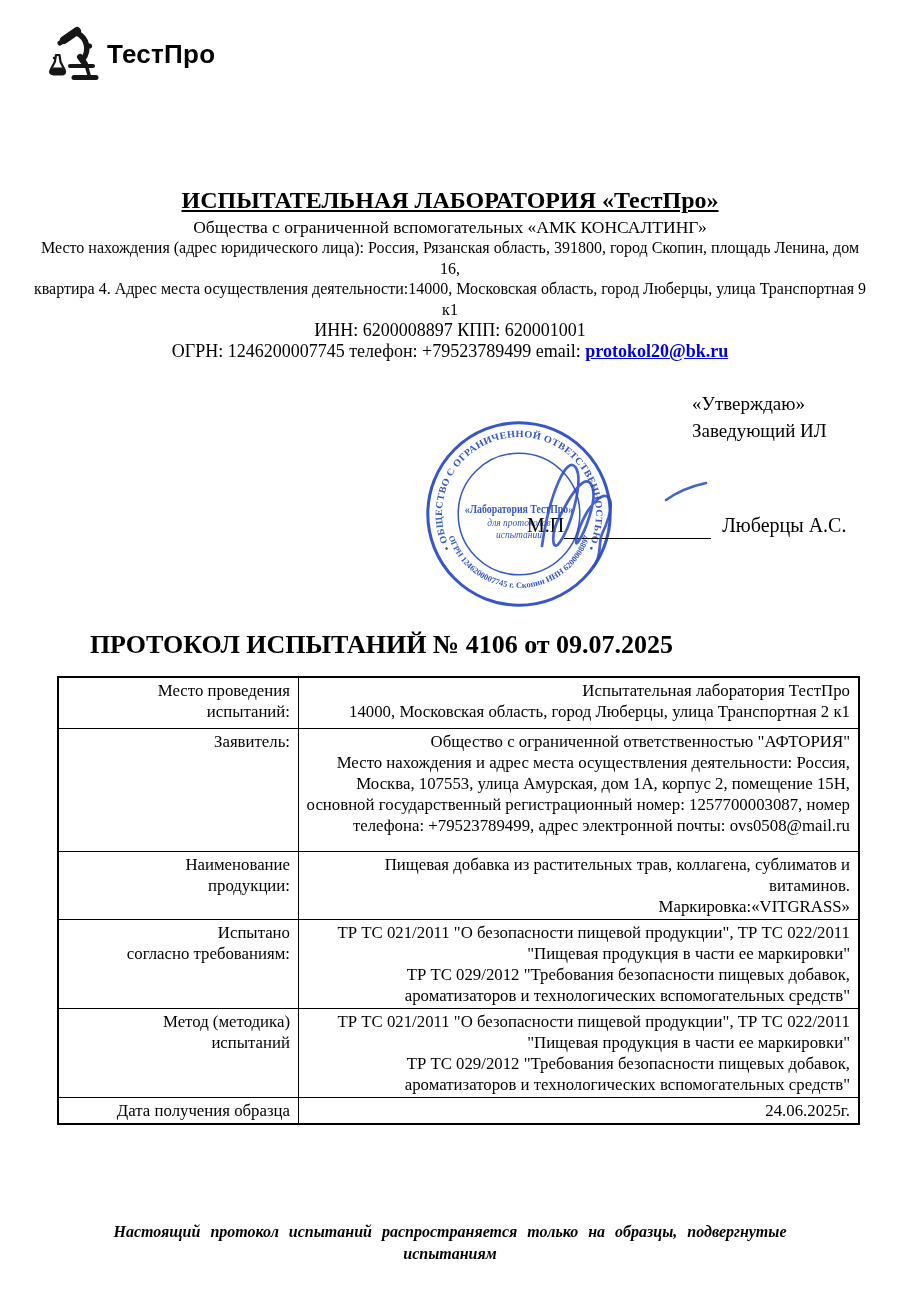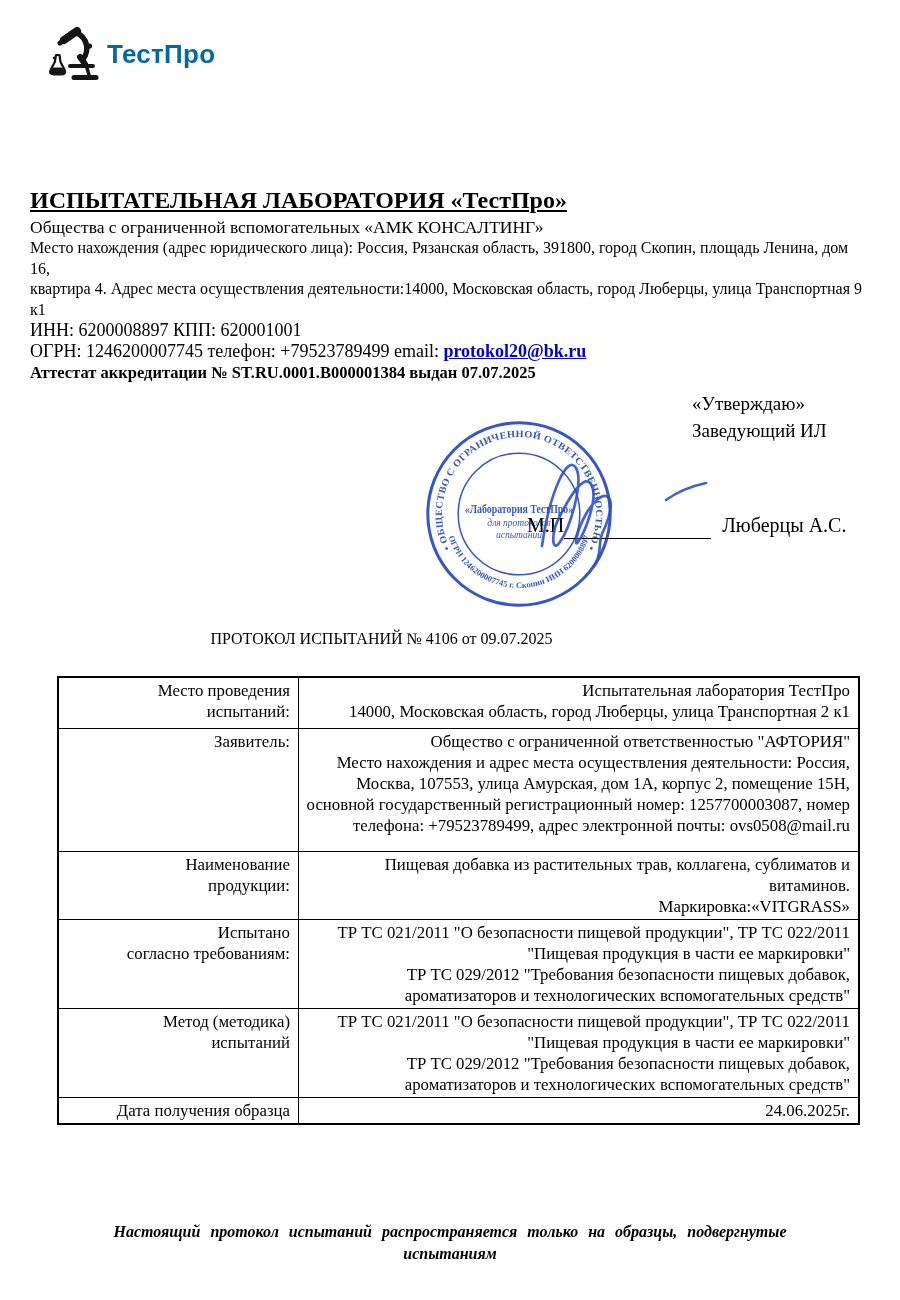--- a/index.html
+++ b/index.html
@@ -6,44 +6,44 @@
   .page {
     position:relative; width:900px; height:1300px; background:#ffffff;
     font-family:"Liberation Serif","DejaVu Serif",serif; color:#000; overflow:hidden;
   }
 
   
   .logo { position:absolute; left:44px; top:24px; display:flex; align-items:center; gap:3px; }
   .logo svg { width:60px; height:60px; }
   .logo-text {
     font-family:"Liberation Sans","DejaVu Sans",sans-serif;
-    font-weight:700; font-size:26px; letter-spacing:.3px; color:#0369a1;
+    font-weight:700; font-size:26px; letter-spacing:.3px; color:#000000;
   }
 
   
-  .header { position:absolute; left:30px; top:186px; width:840px; text-align:left; }
+  .header { position:absolute; left:30px; top:186px; width:840px; text-align:center; }
   .lab-title { font-size:24px; font-weight:700; text-decoration:underline; line-height:28px; margin-bottom:3px; }
   .h-line { font-size:18px; line-height:21px; }
   .company { font-size:17.5px; }
   .addr { font-size:16px; line-height:20.5px; white-space:pre-line; }
   .attest { font-weight:700; font-size:16.5px; }
   .email { color:#0000d8; font-weight:700; text-decoration:underline; cursor:pointer; }
 
   
   .approval { position:absolute; left:692px; top:390px; font-size:19px; line-height:27px; }
 
   
   .stamp { position:absolute; left:424px; top:419px; width:190px; height:190px; opacity:.94; z-index:1; }
   .signature { position:absolute; left:528px; top:446px; width:212px; height:128px; z-index:3; }
   .sign-row { position:absolute; left:527px; top:514px; z-index:2; display:flex; align-items:flex-start; font-size:20px; }
   .sig-line { display:inline-block; width:147px; height:24px; border-bottom:1.5px solid #000; }
   .sig-name { margin-left:11px; }
 
   
-  .protocol-title { position:absolute; left:0; top:630px; width:763px; text-align:center; font-weight:400; font-size:16px; }
+  .protocol-title { position:absolute; left:0; top:630px; width:763px; text-align:center; font-weight:700; font-size:26px; }
 
   
   .ptable { position:absolute; left:57px; top:676px; width:803px; border-collapse:collapse;
             font-size:16.8px; line-height:21px; table-layout:fixed; border:2px solid #000;text-align:right; }
   .ptable td { border:1.5px solid #000; vertical-align:top; padding:2px 8px 2px 7px; white-space:pre-line; }
   .ptable td.lbl { width:224px; }
   tr.r1 td { height:46px; } tr.r2 td { height:118px; } tr.r3 td { height:40px; }
   tr.r4 td { height:80px; } tr.r5 td { height:79px; } tr.r6 td { height:73px; }
   tr.r7 td { height:18px; }
 
@@ -75,21 +75,20 @@
     <span class="logo-text">ТестПро</span>
   </div>
 
   <div class="header">
     <div class="lab-title">ИСПЫТАТЕЛЬНАЯ ЛАБОРАТОРИЯ «ТестПро»</div>
     <div class="h-line company">Общества с ограниченной вспомогательных «АМК КОНСАЛТИНГ»</div>
     <div class="h-line addr">Место нахождения (адрес юридического лица): Россия, Рязанская область, 391800, город Скопин, площадь Ленина, дом 16,
 квартира 4. Адрес места осуществления деятельности:14000, Московская область, город Люберцы, улица Транспортная 9 к1</div>
     <div class="h-line">ИНН: 6200008897 КПП: 620001001</div>
     <div class="h-line"><span>ОГРН: 1246200007745 телефон: +79523789499 email: </span><span class="email">protokol20@bk.ru</span></div>
-    <div class="h-line attest">Аттестат аккредитации № ST.RU.0001.B000001384 выдан 07.07.2025</div>
   </div>
 
   <div class="approval">
     <div>«Утверждаю»</div>
     <div>Заведующий ИЛ</div>
   </div>
 
   <svg class="stamp" viewBox="0 0 200 200" aria-hidden="true">
     <defs>
       <path id="arcTop" d="M 29.9,140.5 A 81 81 0 1 1 170.1,140.5" fill="none"></path>

